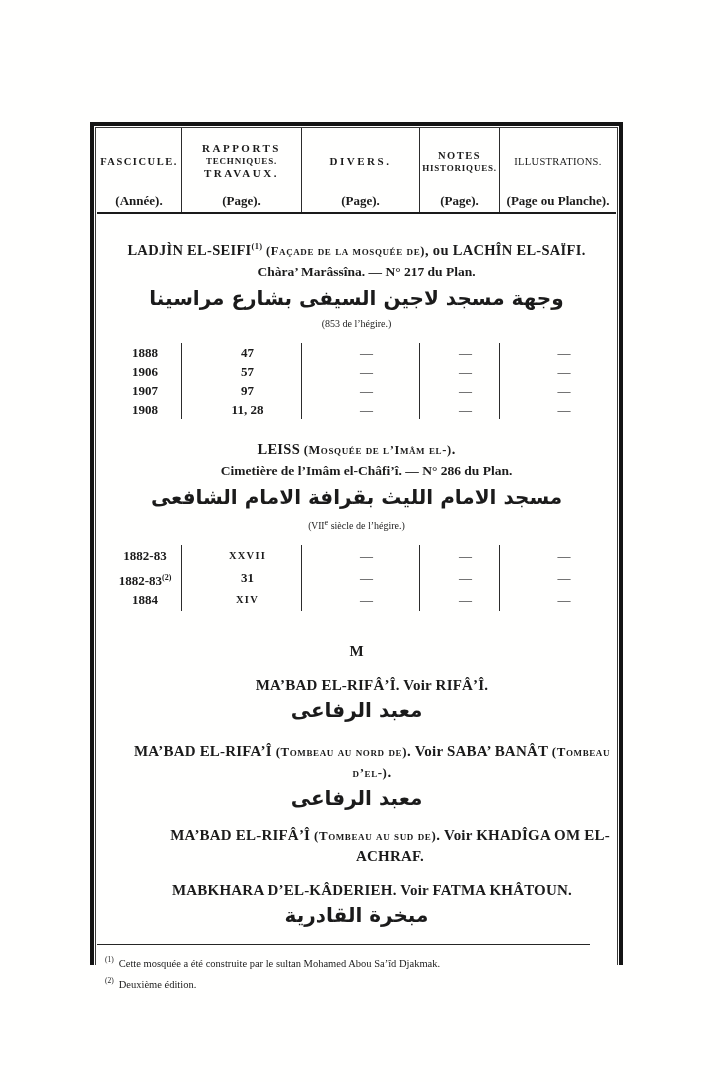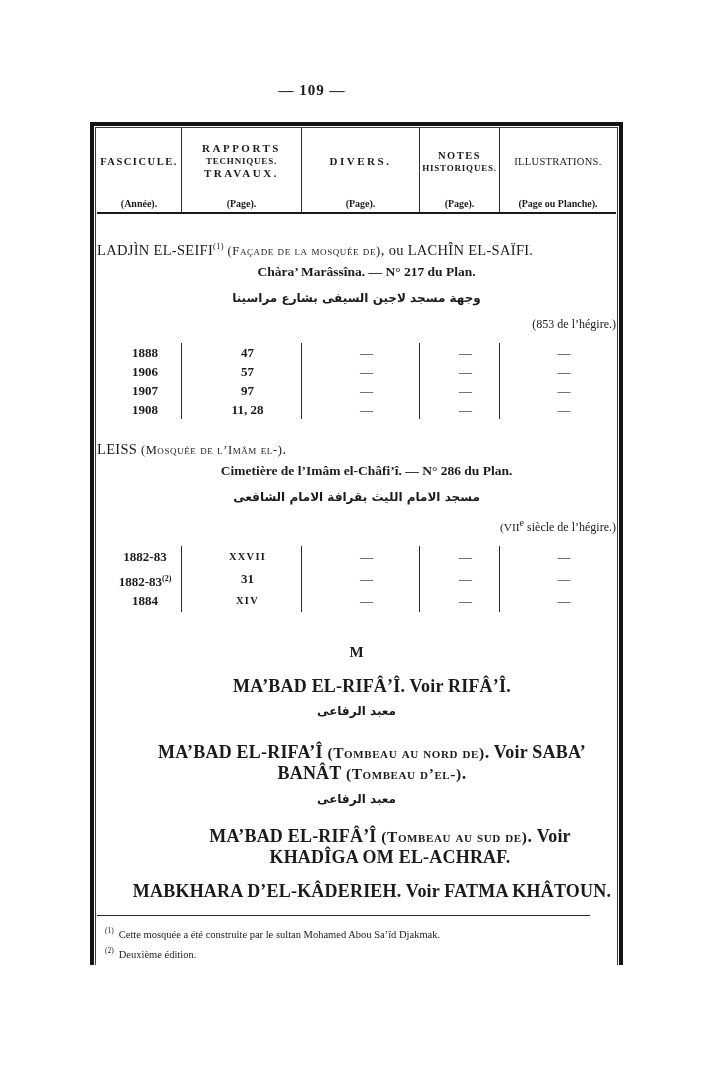--- a/index.html
+++ b/index.html
@@ -30,57 +30,56 @@
   .hcell {
     position:relative; display:flex; flex-direction:column; align-items:center;
     justify-content:center; padding-bottom:18px; text-align:center;
   }
   .hcell + .hcell { border-left:1px solid #2c2c2c; }
   .hbig  { font-weight:bold; font-size:11px;  letter-spacing:2.5px; line-height:13px; }
   .hmid  { font-weight:bold; font-size:10.5px; letter-spacing:1.5px; line-height:13px; }
   .htight{ font-weight:normal; font-size:10.5px; letter-spacing:0.3px; line-height:13px; }
   .hsmall{ font-weight:bold; font-size:9px;  letter-spacing:0.8px; line-height:12px; }
   .hsub  { position:absolute; bottom:3px; left:0; right:0; text-align:center;
-           font-weight:bold; font-size:10px; }
-  
-  .stitle { text-align:left; font-weight:normal; font-size:14.5px; line-height:20px; letter-spacing:0.3px; }
+           font-weight:bold; font-size:13px; }
+  
+  .stitle { text-align:center; font-weight:bold; font-size:14.5px; line-height:20px; letter-spacing:0.3px; }
   .tsc    { font-variant:small-caps; font-size:0.86em; letter-spacing:0.6px; }
   .tsup   { font-size:8.5px; }
   .ssub   { text-align:center; font-weight:bold; font-size:13.5px; line-height:22px;padding-left:20px; }
   .arabic { text-align:center; direction:rtl; font-family:"DejaVu Sans", sans-serif;
-            font-weight:bold; font-size:12px; line-height:30px; }
-  .era    { text-align:right; font-size:12px; line-height:22px; }
+            font-weight:bold; font-size:20px; line-height:30px; }
+  .era    { text-align:center; font-size:10px; line-height:22px; }
   .era .esc { font-variant:small-caps; font-size:0.95em;font-family:Liberation Serif, serif; }
   
   .rows { display:grid; grid-template-columns:84px 120px 118px 80px 1fr; margin-top:8px; }
   .rcol { display:flex; flex-direction:column; }
   .rcol + .rcol { border-left:1px solid #2c2c2c; }
   .rline { height:19px; line-height:19px; text-align:center; font-weight:bold; font-size:13px;padding-left:12px; }
   .tall .rline { height:22px; line-height:22px; }
   .roman { font-size:10.5px; letter-spacing:1.2px; }
   .ysup  { font-size:8px; }
   .dash  { font-weight:normal; }
   .s1 { margin-top:22px; }
   .s2 { margin-top:20px; }
   
   .letter { margin-top:30px; text-align:center; font-weight:bold; font-size:15px; line-height:20px; }
-  .entry-line { text-align:center; font-weight:bold; font-size:18px; line-height:20px; letter-spacing:0.2px;margin-left:31px; }
+  .entry-line { text-align:center; font-weight:bold; font-size:15px; line-height:20px; letter-spacing:0.2px;margin-left:31px; }
   .e1 { margin-top:14px; } .e2 { margin-top:16px; } .e3 { margin-top:12px;padding-left:36px; } .e4 { margin-top:14px; }
   
   .fnrule { margin-top:14px; width:95%; border-top:1.5px solid #262626; }
   .fnotes { padding:6px 0 0 8px; }
   .fnline { font-size:10.5px; line-height:17px; }
   .fnline sup { font-size:7.5px; margin-right:5px; }
 </style>
 </head>
 <body>
 
 <div class="page">
 
-  <div class="pageno">— 109 —</div>
 
   <div class="frame">
     <div class="content">
 
       <div class="hgrid">
         <div class="hcell">
           <div class="hmid">FASCICULE.</div>
           <div class="hsub">(Année).</div>
         </div>
         <div class="hcell">
@@ -204,20 +203,21 @@
       <div class="e3">
         <div class="entry-line">
           <span>MA’BAD EL-RIFÂ’Î </span><span class="tsc">(Tombeau au sud de)</span><span>. Voir KHADÎGA OM EL-ACHRAF.</span>
         </div>
       </div>
 
       <div class="e4">
         <div class="entry-line">
           <span>MABKHARA D’EL-KÂDERIEH. Voir FATMA KHÂTOUN.</span>
         </div>
+        <div class="arabic">مبخرة القادرية</div>
       </div>
 
       <div class="fnrule"></div>
       <div class="fnotes">
         <div class="fnline">
           <sup>(1)</sup><span>Cette mosquée a été construite par le sultan Mohamed Abou Sa’îd Djakmak.</span>
         </div>
         <div class="fnline">
           <sup>(2)</sup><span>Deuxième édition.</span>
         </div>

